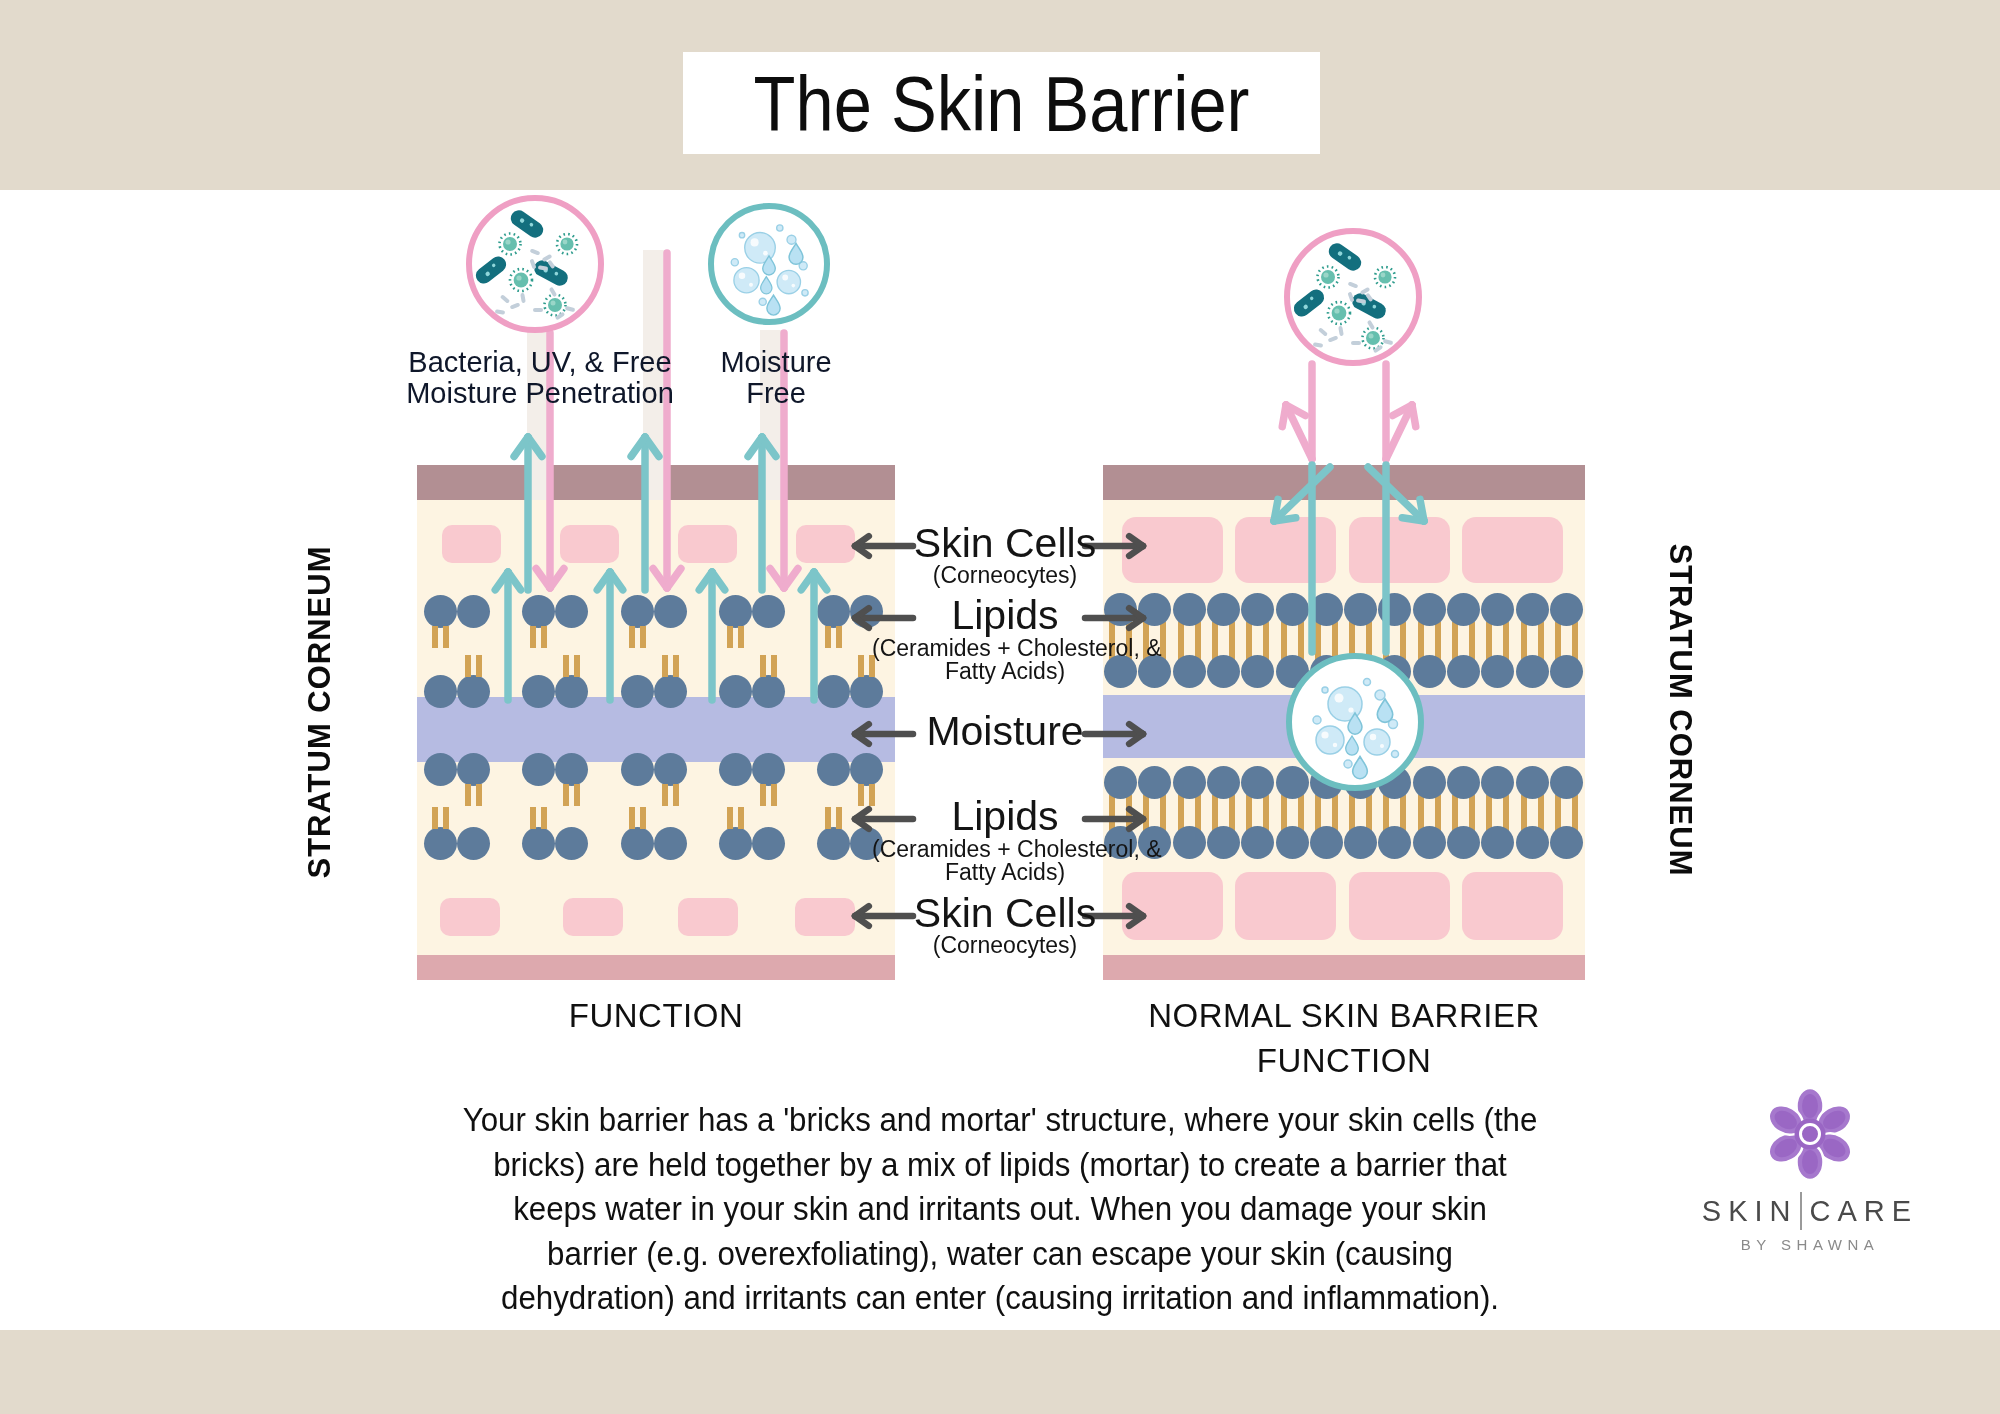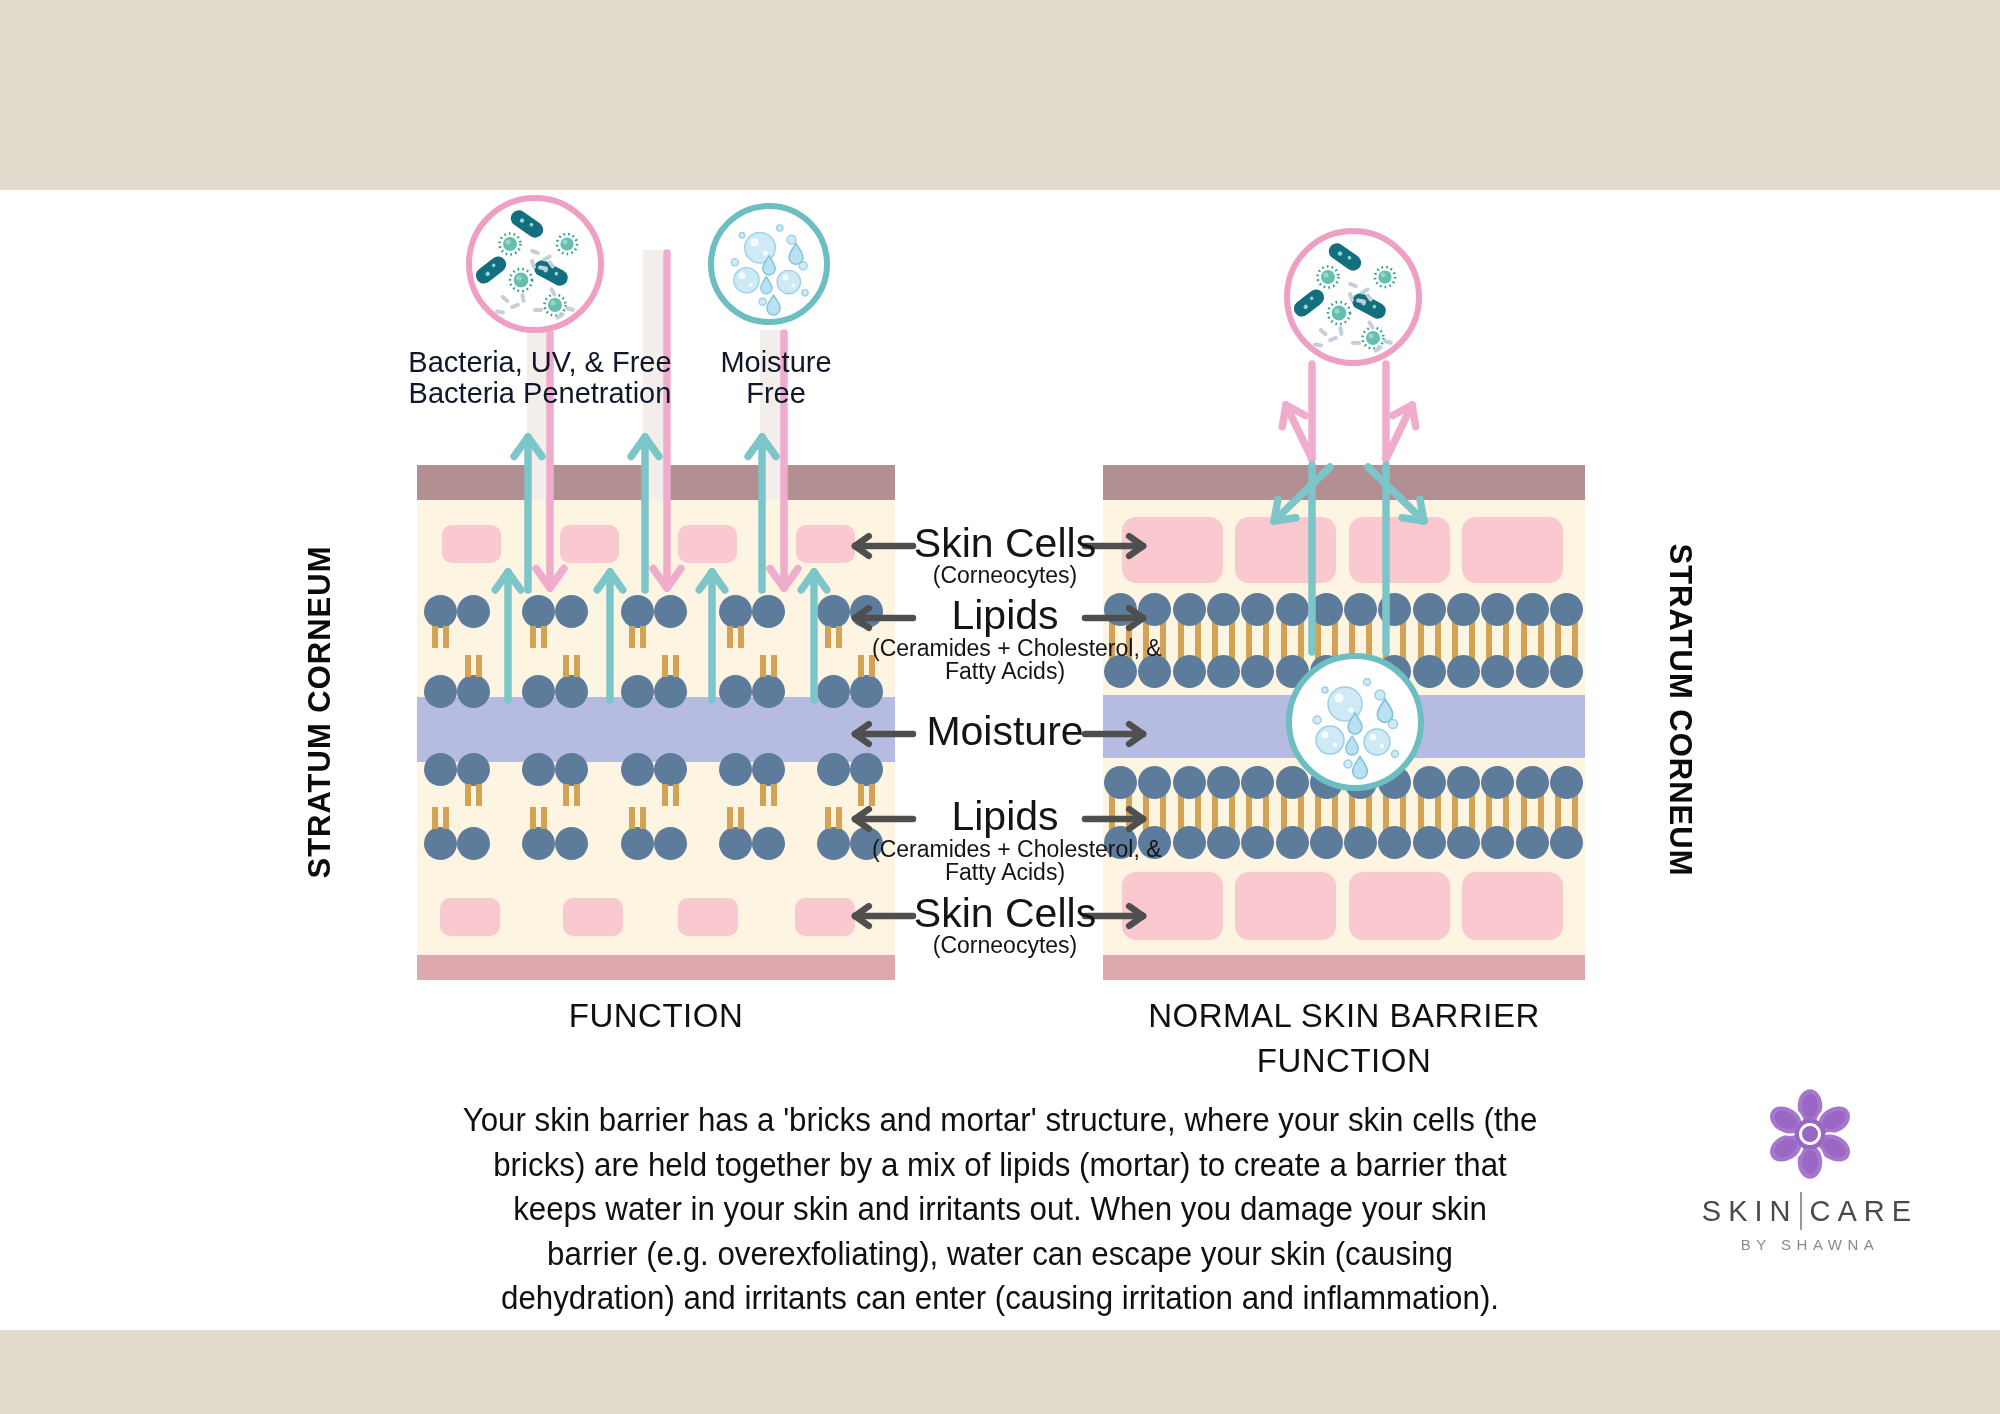--- a/index.html
+++ b/index.html
@@ -36,20 +36,23 @@
   .circle-icon{position:absolute;}
 </style>
 </head>
 <body>
 
 <div id="canvas">
 
   <div id="strip-top" class="strip"></div>
   <div id="strip-bottom" class="strip"></div>
 
+  <div id="title-box">
+    <div class="t">The Skin Barrier</div>
+  </div>
 
   <div id="shapes">
       <div class="abs" style="left: 417px; top: 500px; width: 478px; height: 455px; background: rgb(253, 244, 226);"></div>
       <div class="abs" style="left: 417px; top: 465px; width: 478px; height: 35px; background: rgb(178, 143, 147);"></div>
       <div class="abs" style="left: 417px; top: 955px; width: 478px; height: 25px; background: rgb(221, 169, 174);"></div>
       <div class="abs" style="left: 527px; top: 330px; width: 23px; height: 170px; background: rgb(243, 238, 233);"></div>
       <div class="abs" style="left: 643px; top: 250px; width: 23px; height: 250px; background: rgb(243, 238, 233);"></div>
       <div class="abs" style="left: 760px; top: 330px; width: 23px; height: 170px; background: rgb(243, 238, 233);"></div>
       <div class="abs" style="left: 1103px; top: 500px; width: 482px; height: 455px; background: rgb(253, 244, 226);"></div>
       <div class="abs" style="left: 1103px; top: 465px; width: 482px; height: 35px; background: rgb(178, 143, 147);"></div>
@@ -504,21 +507,21 @@
     <circle r="66" fill="#ffffff" stroke="#ef9fc4" stroke-width="6"></circle>
       <use href="#g-bacteria"></use>
   </svg>
   <svg class="circle-icon" style="left:1283px;top:650px" width="144" height="144" viewBox="-72 -72 144 144">
     <circle r="66" fill="#ffffff" stroke="#6cbec0" stroke-width="6"></circle>
       <use href="#g-moisture"></use>
   </svg>
 
   <div class="circ-label" style="left:380px;top:347px;width:320px">
     <div>Bacteria, UV, &amp; Free</div>
-    <div>Bacteria Penetration</div>
+    <div>Moisture Penetration</div>
   </div>
   <div class="circ-label" style="left:681px;top:347px;width:190px">
     <div>Moisture</div>
     <div>Free</div>
   </div>
 
   <div id="vlabel-left" class="vlabel">STRATUM CORNEUM</div>
   <div id="vlabel-right" class="vlabel">STRATUM CORNEUM</div>
 
   <div class="clrow big-label" style="top:520px">Skin Cells</div>

